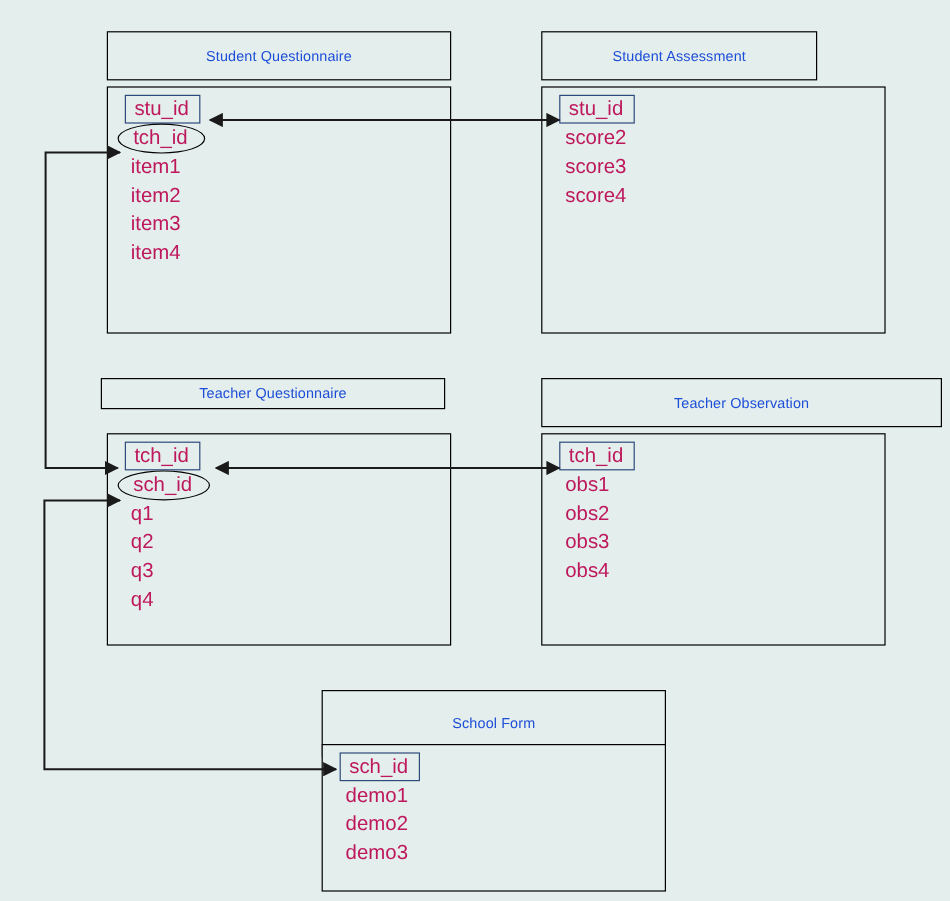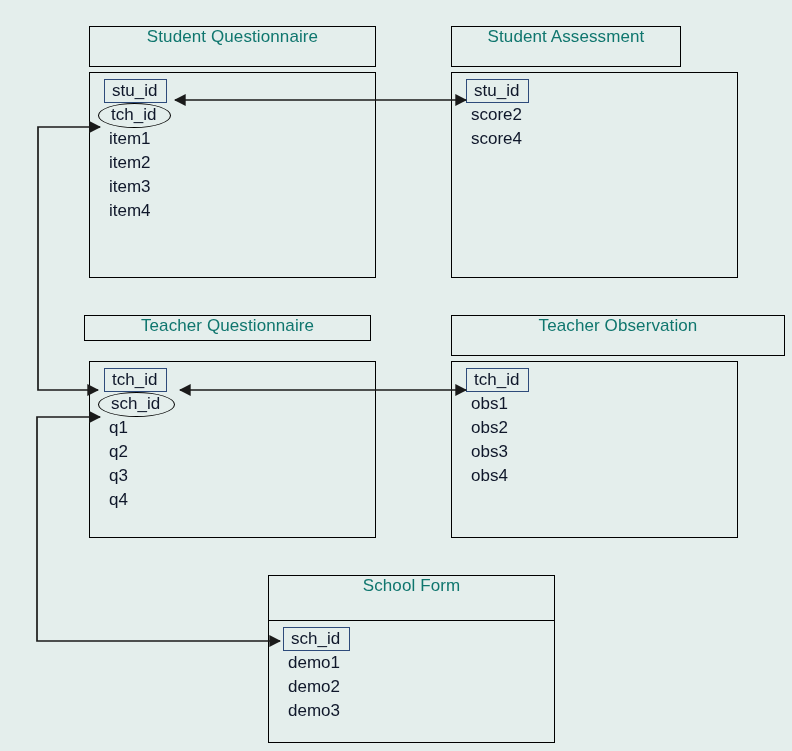--- a/index.html
+++ b/index.html
@@ -14,38 +14,39 @@
     background: #e4eeec;
     font-family: "Liberation Sans", sans-serif;
     overflow: hidden;
   }
   .entity-title {
     position: absolute;
     box-sizing: border-box;
     border: 1.6px solid #000;
     background: #e4eeec;
     display: flex;
+    align-items: center;
     justify-content: center;
-    font-size: 17px;
-    color: #0f766e;
+    font-size: 12px;
+    color: #1d4ed8;
     letter-spacing: .1px;
   }
   .entity-body {
     position: absolute;
     box-sizing: border-box;
     border: 1.6px solid #000;
     background: #e4eeec;
     padding: 6px 0 0 0;
   }
   .attr {
     position: relative;
     height: 24px;
     line-height: 24px;
     font-size: 17px;
-    color: #0f172a;
+    color: #be185d;
     padding-left: 19px;
     white-space: nowrap;
   }
   .attr.pk > .attr-label {
     display: inline-block;
     border: 1.6px solid #2d4a7a;
     background: #e4eeec;
     padding: 0 9px 0 7px;
     line-height: 22px;
     height: 24px;
@@ -108,20 +109,23 @@
 
   <div class="entity-title" style="left:451px; top:26px; width:230px; height:41px;">
     <span>Student Assessment</span>
   </div>
   <div class="entity-body" style="left:451px; top:72px; width:287px; height:206px;">
     <div class="attr pk">
       <span class="attr-label">stu_id</span>
     </div>
     <div class="attr plain">
       <span class="attr-label">score2</span>
+    </div>
+    <div class="attr plain">
+      <span class="attr-label">score3</span>
     </div>
     <div class="attr plain">
       <span class="attr-label">score4</span>
     </div>
   </div>
 
   <div class="entity-title" style="left:84px; top:315px; width:287px; height:26px;">
     <span>Teacher Questionnaire</span>
   </div>
   <div class="entity-body" style="left:89px; top:361px; width:287px; height:177px;">

